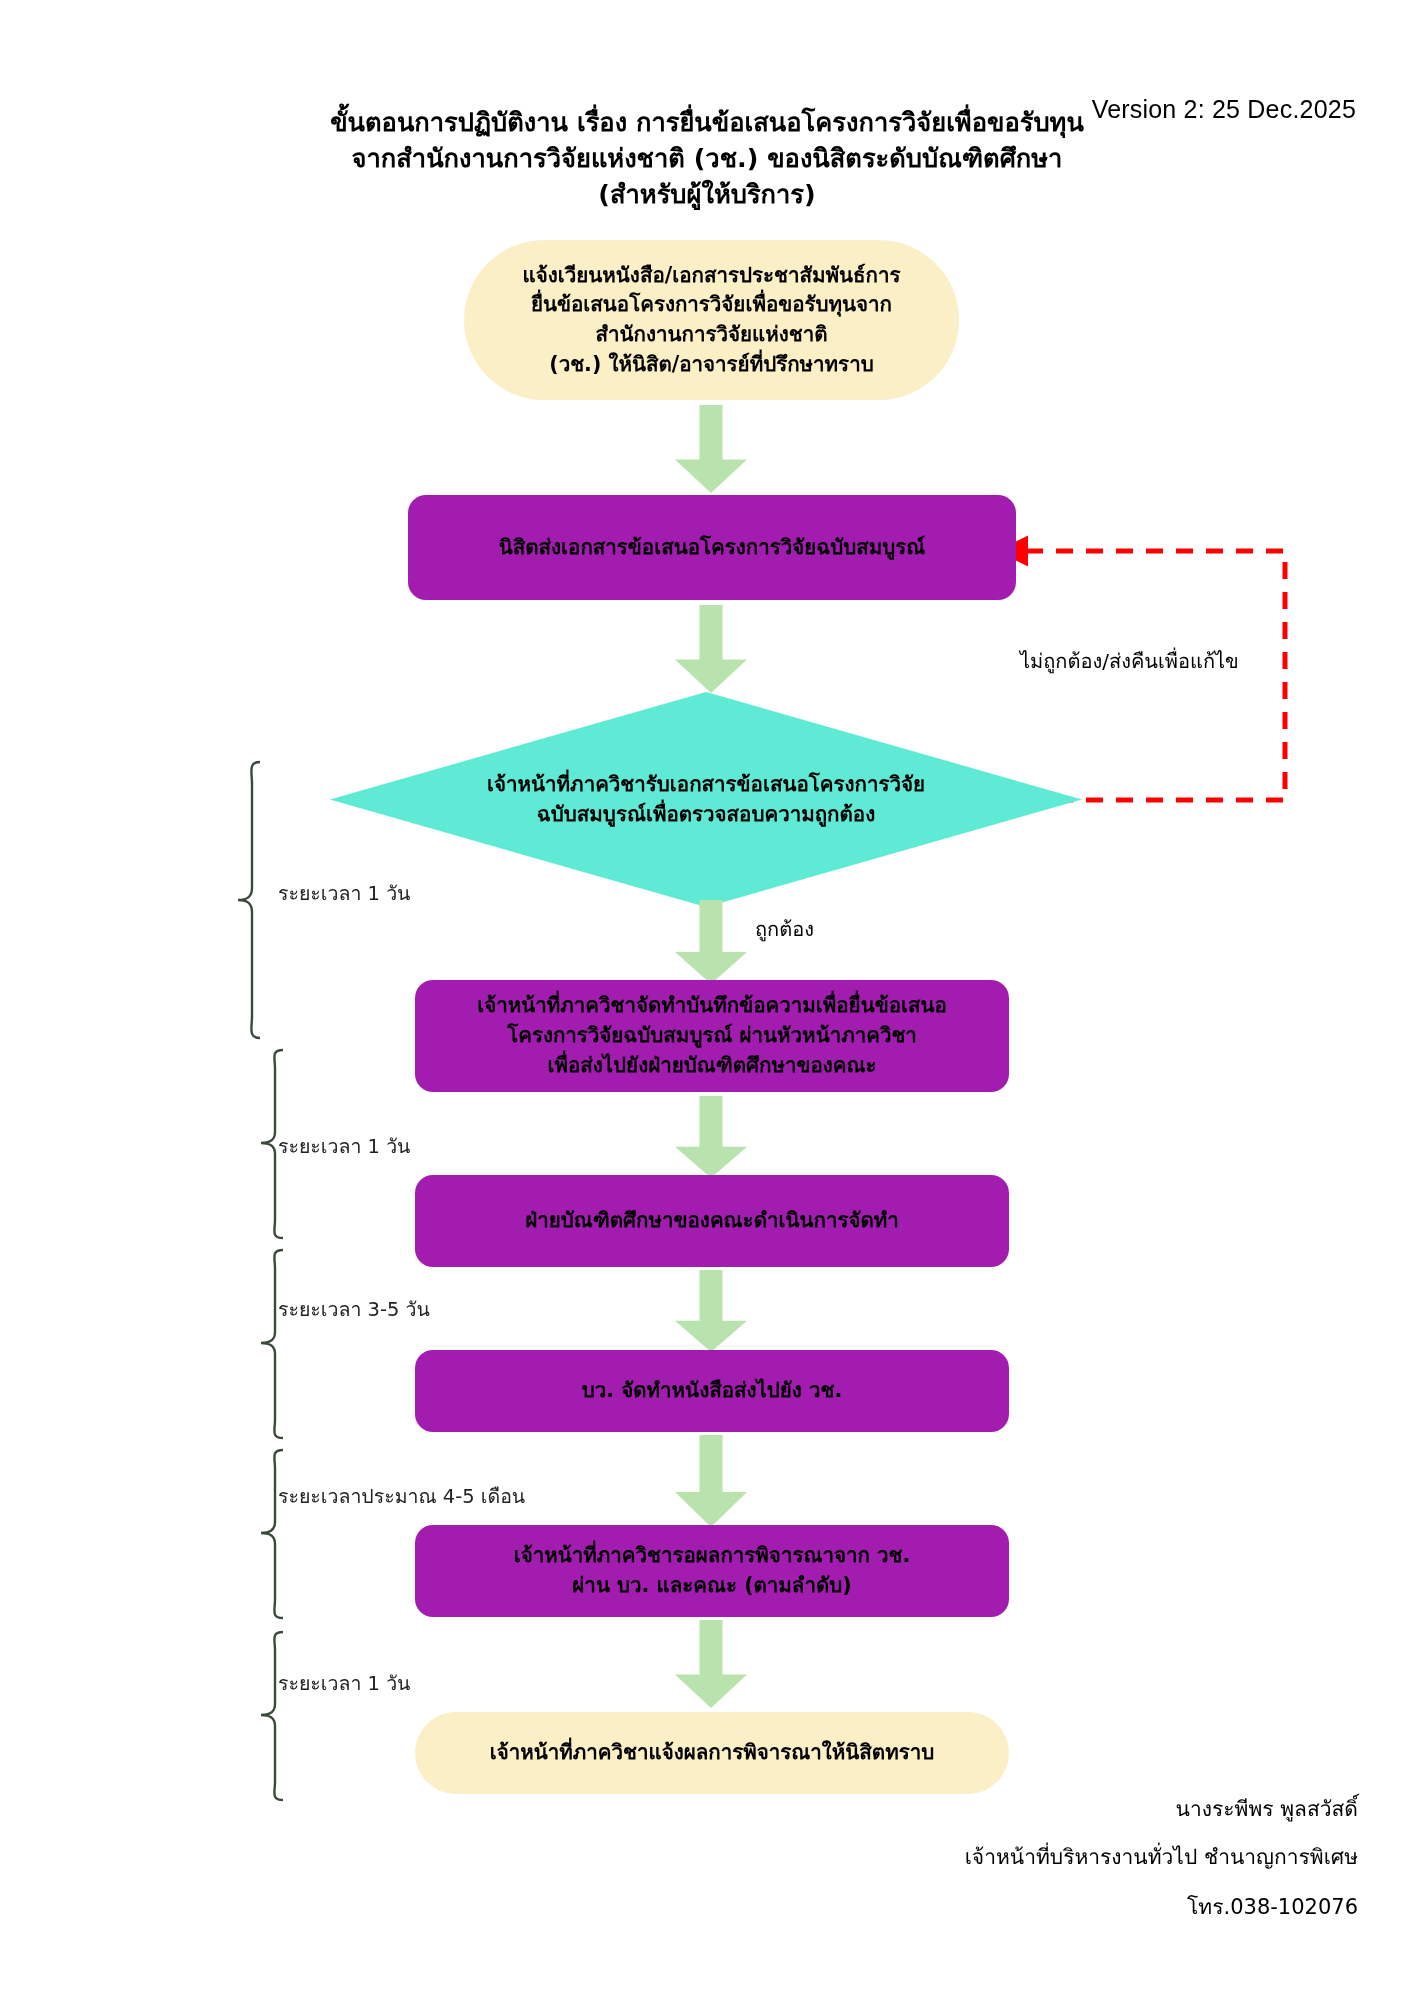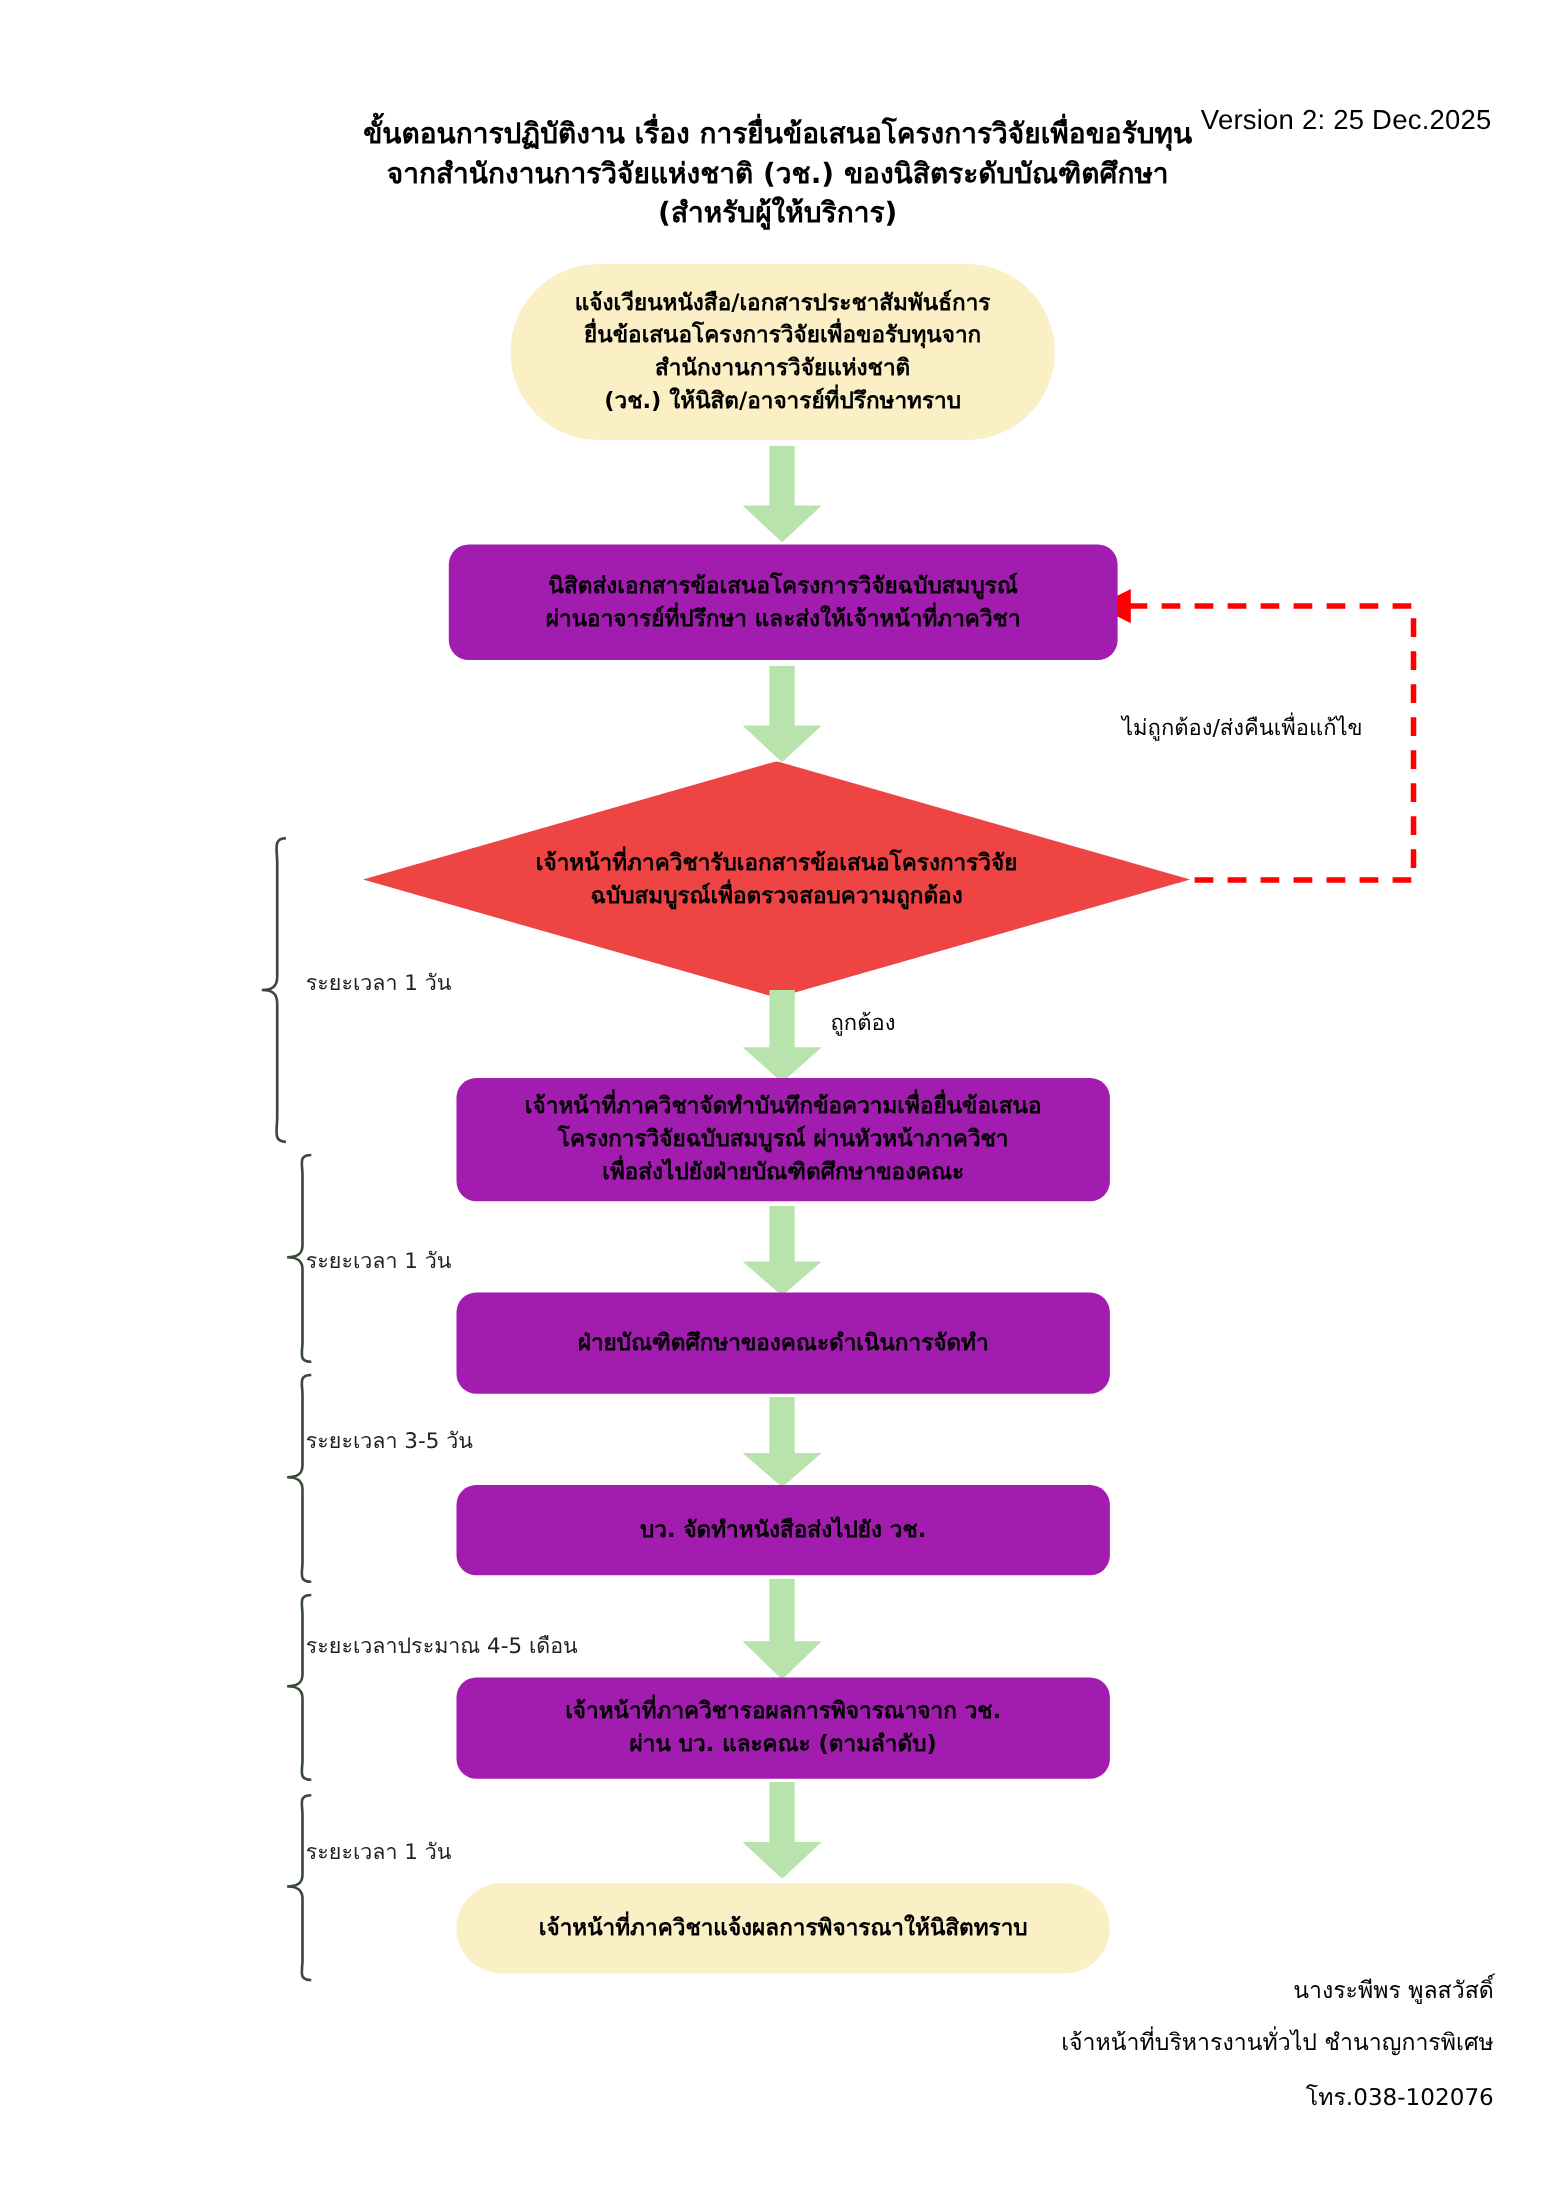--- a/index.html
+++ b/index.html
@@ -63,21 +63,21 @@
     background: #FBEFC6;
     border-radius: 999px;
   }
   .process {
     background: #a21caf;
     border-radius: 18px;
   }
 
   
   .diamond {
-    background: #ef4444;
+    background: #5eead4;
     clip-path: polygon(50% 0%, 100% 50%, 50% 100%, 0% 50%);
   }
 
   
   .arrow {
     position: absolute;
     background: #B9E3AC;
     clip-path: polygon(34% 0%, 66% 0%, 66% 62%, 100% 62%, 50% 100%, 0% 62%, 34% 62%);
   }
 
@@ -154,21 +154,20 @@
       <div>สำนักงานการวิจัยแห่งชาติ</div>
       <div>(วช.) ให้นิสิต/อาจารย์ที่ปรึกษาทราบ</div>
     </div>
   </div>
 
   <div class="arrow" style="left:675px; top:405px; width:72px; height:88px;"></div>
 
   <div class="node process" style="left:408px; top:495px; width:608px; height:105px;">
     <div class="lines">
       <div>นิสิตส่งเอกสารข้อเสนอโครงการวิจัยฉบับสมบูรณ์</div>
-      <div>ผ่านอาจารย์ที่ปรึกษา และส่งให้เจ้าหน้าที่ภาควิชา</div>
     </div>
   </div>
 
   <div class="arrow" style="left:675px; top:605px; width:72px; height:88px;"></div>
 
   <div class="node diamond" style="left:330px; top:692px; width:752px; height:215px;">
     <div class="lines">
       <div>เจ้าหน้าที่ภาควิชารับเอกสารข้อเสนอโครงการวิจัย</div>
       <div>ฉบับสมบูรณ์เพื่อตรวจสอบความถูกต้อง</div>
     </div>

